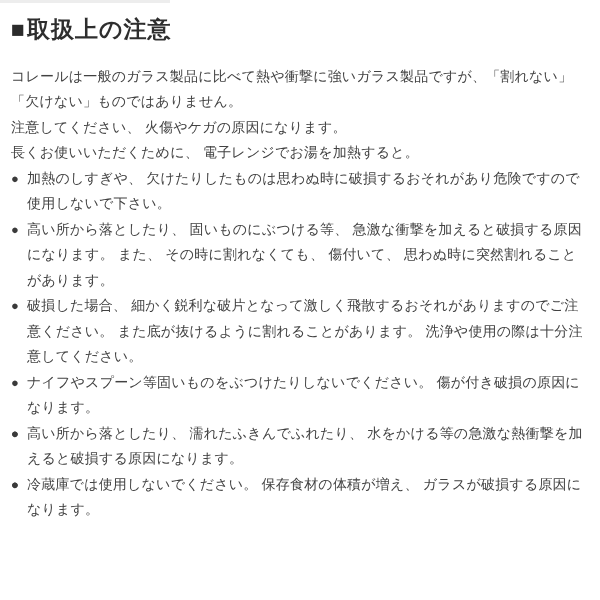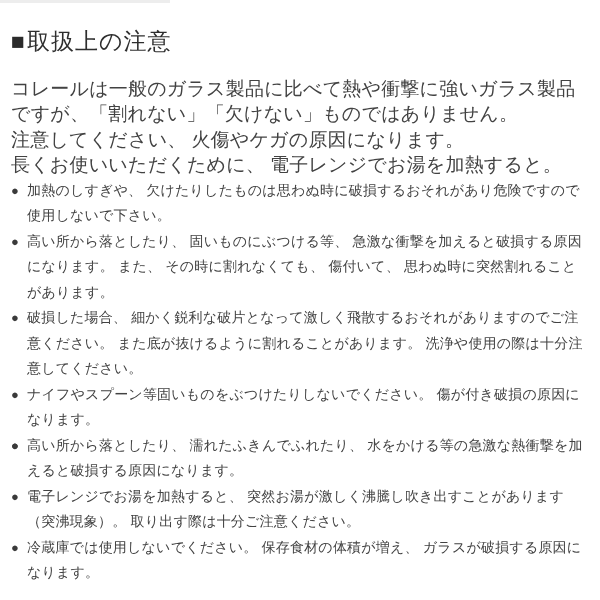--- a/index.html
+++ b/index.html
@@ -20,37 +20,36 @@
     top: 0;
     left: 0;
     width: 170px;
     height: 3px;
     background: #ededed;
   }
   .page {
     padding: 12px 10px 0 11px;
   }
   h1.section-heading {
-    margin: 16px 0 20px 0;
+    margin: 4px 0 20px 0;
     font-size: 23px;
-    font-weight: 400;
+    font-weight: 700;
     color: #2e2e2e;
     letter-spacing: 1px;
     line-height: 1.2;
   }
   h1.section-heading .sq {
     color: #2b2b2b;
     margin-right: 1px;
   }
   .intro p {
     margin: 0;
-    font-size: 19px;
+    font-size: 14px;
     line-height: 25.5px;
     letter-spacing: 0.2px;
-    font-family: Liberation Serif, serif;
   }
   ul.cautions {
     list-style: none;
     margin: 0;
     padding: 0;
   }
   ul.cautions li {
     position: relative;
     padding-left: 16px;
     font-size: 14px;
@@ -91,19 +90,19 @@
       <li><span class="bullet">●</span><span>高い所から落としたり、 固いものにぶつける等、 急激な衝撃を加えると破損する原因になります。 また、 その時に割れなくても、 傷付いて、 思わぬ時に突然割れることがあります。</span></li>
 
       <li><span class="bullet">●</span><span>破損した場合、 細かく鋭利な破片となって激しく飛散するおそれがありますのでご注意ください。 また底が抜けるように割れることがあります。 洗浄や使用の際は十分注意してください。</span></li>
 
       <li><span class="bullet">●</span><span>ナイフやスプーン等固いものをぶつけたりしないでください。 傷が付き破損の原因になります。</span></li>
 
       <li><span class="bullet">●</span></li>
 
       <li><span class="bullet">●</span><span>高い所から落としたり、 濡れたふきんでふれたり、 水をかける等の急激な熱衝撃を加えると破損する原因になります。</span></li>
 
-      <li><span class="bullet">●</span><span>電子レンジでお湯を加熱すると、 突然お湯が激しく沸騰し吹き出すことがあります（突沸現象）。 取り出す際は十分ご注意ください。</span></li>
+      <li><span class="bullet">●</span></li>
 
       <li><span class="bullet">●</span><span>冷蔵庫では使用しないでください。 保存食材の体積が増え、 ガラスが破損する原因になります。</span></li>
 
     </ul>
 
 </div>
 
 </body></html>

